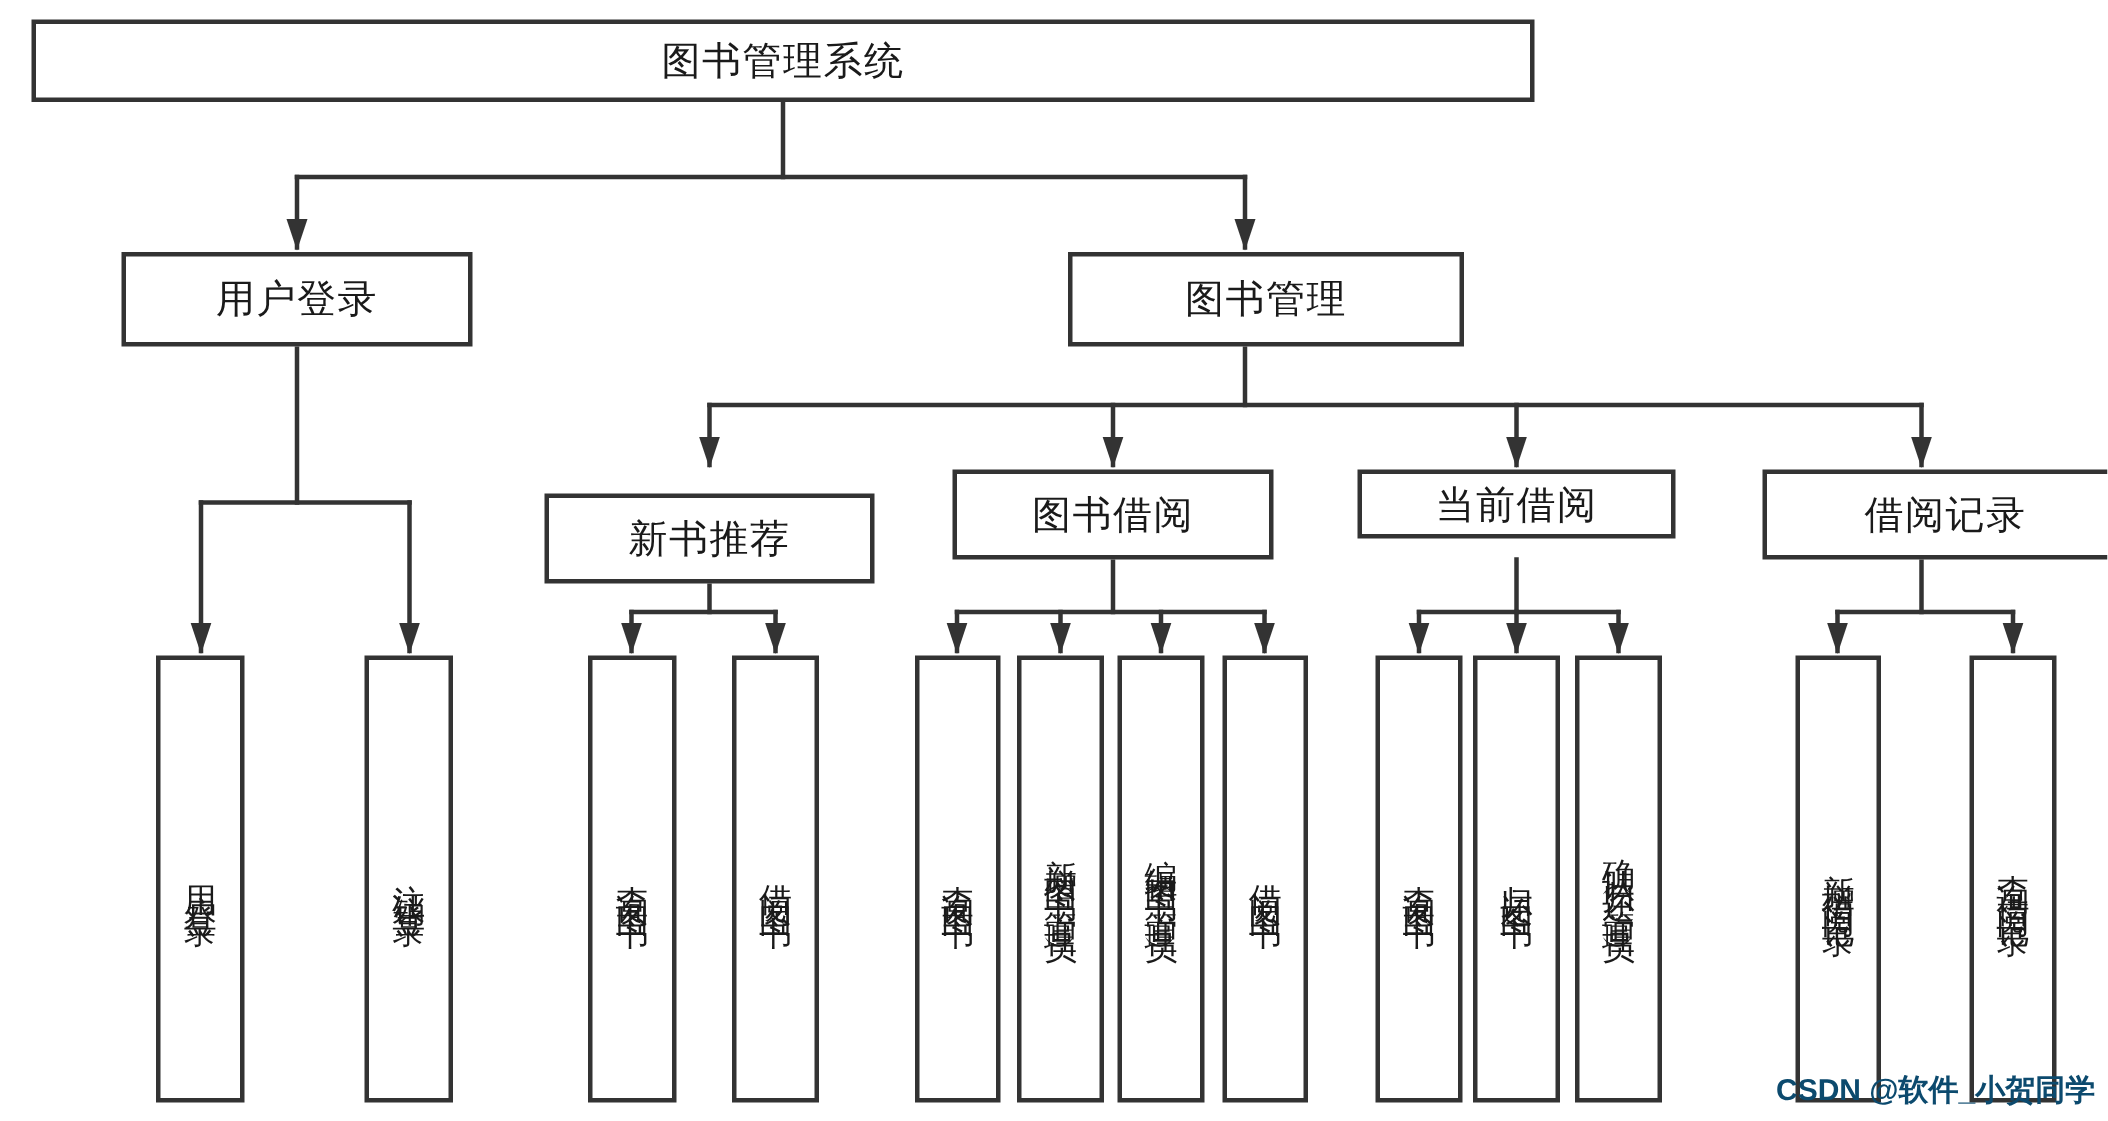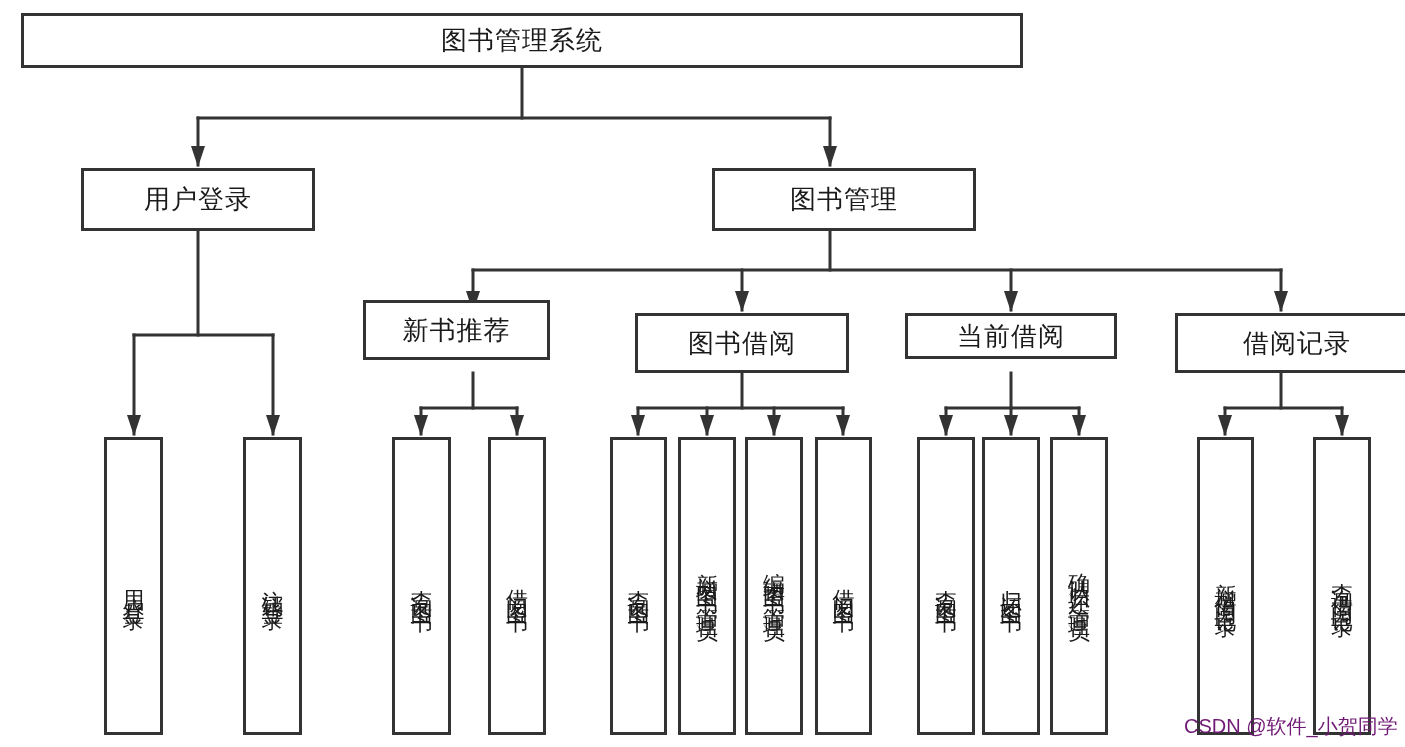--- a/index.html
+++ b/index.html
@@ -49,23 +49,24 @@
     font-size: 22px;
     letter-spacing: 7px;
     line-height: 1;
     white-space: nowrap;
   }
   #watermark {
     position: absolute;
     left: 1184px;
     top: 713px;
     font-size: 20px;
-    color: #701a75;
+    color: #0c4a6e;
     white-space: nowrap;
     z-index: 3;
+    font-weight: bold;
   }
 </style>
 </head>
 <body>
 
 <div id="stage">
 
   <svg id="connectors" width="1405" height="747" viewBox="0 0 1405 747">
     <defs>
       <marker id="ah" markerUnits="userSpaceOnUse" markerWidth="22" markerHeight="16" refX="19" refY="8" orient="auto">
@@ -126,21 +127,21 @@
       <path d="M1225,408 V434" marker-end="url(#ah)"></path>
       <path d="M1342,408 V434" marker-end="url(#ah)"></path>
     </g>
   </svg>
 
   <div class="box h" style="left:21px; top:13px; width:1002px; height:55px;">图书管理系统</div>
 
   <div class="box h" style="left:81px; top:168px; width:234px; height:63px;">用户登录</div>
   <div class="box h" style="left:712px; top:168px; width:264px; height:63px;">图书管理</div>
 
-  <div class="box h" style="left:363px; top:300px; width:187px; height:60px;">新书推荐</div>
+  <div class="box h" style="left:363px; top:329px; width:220px; height:60px;">新书推荐</div>
   <div class="box h" style="left:635px; top:313px; width:214px; height:60px;">图书借阅</div>
   <div class="box h" style="left:905px; top:313px; width:212px; height:46px;">当前借阅</div>
   <div class="box h" style="left:1175px; top:313px; width:244px; height:60px;text-align:right;">借阅记录</div>
 
   <div class="box v" style="left:104px; top:437px; width:59px; height:298px;">
     <span>用户登录</span>
   </div>
   <div class="box v" style="left:243px; top:437px; width:59px; height:298px;">
     <span>注销登录</span>
   </div>

